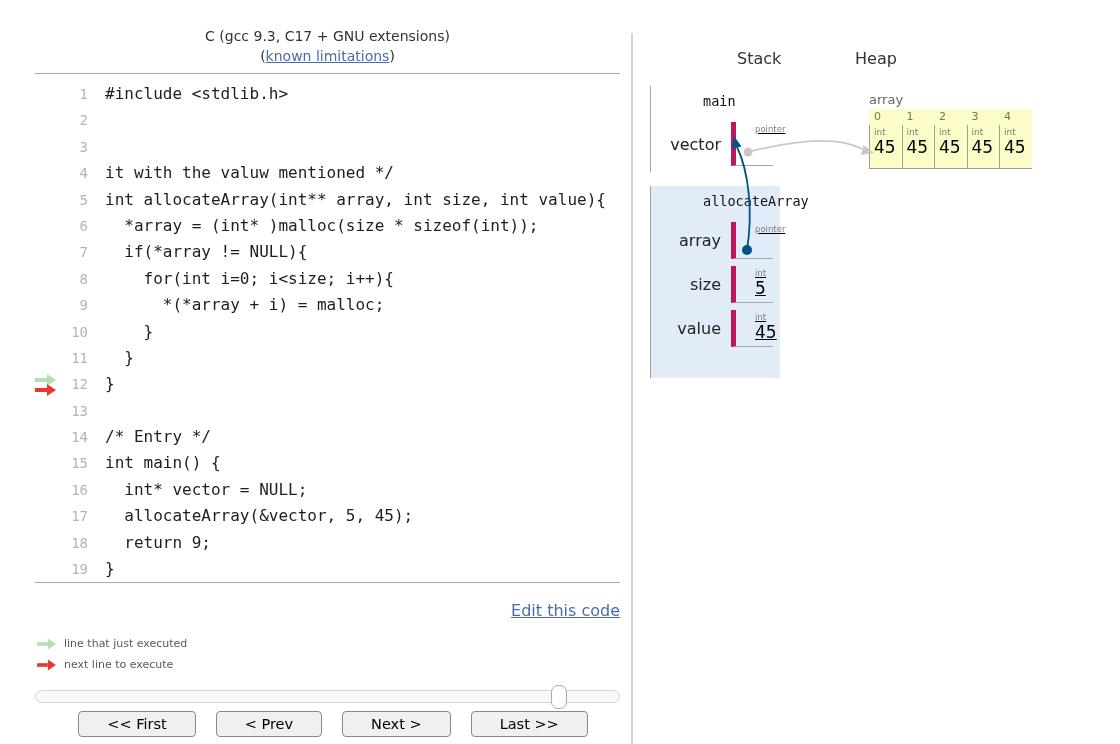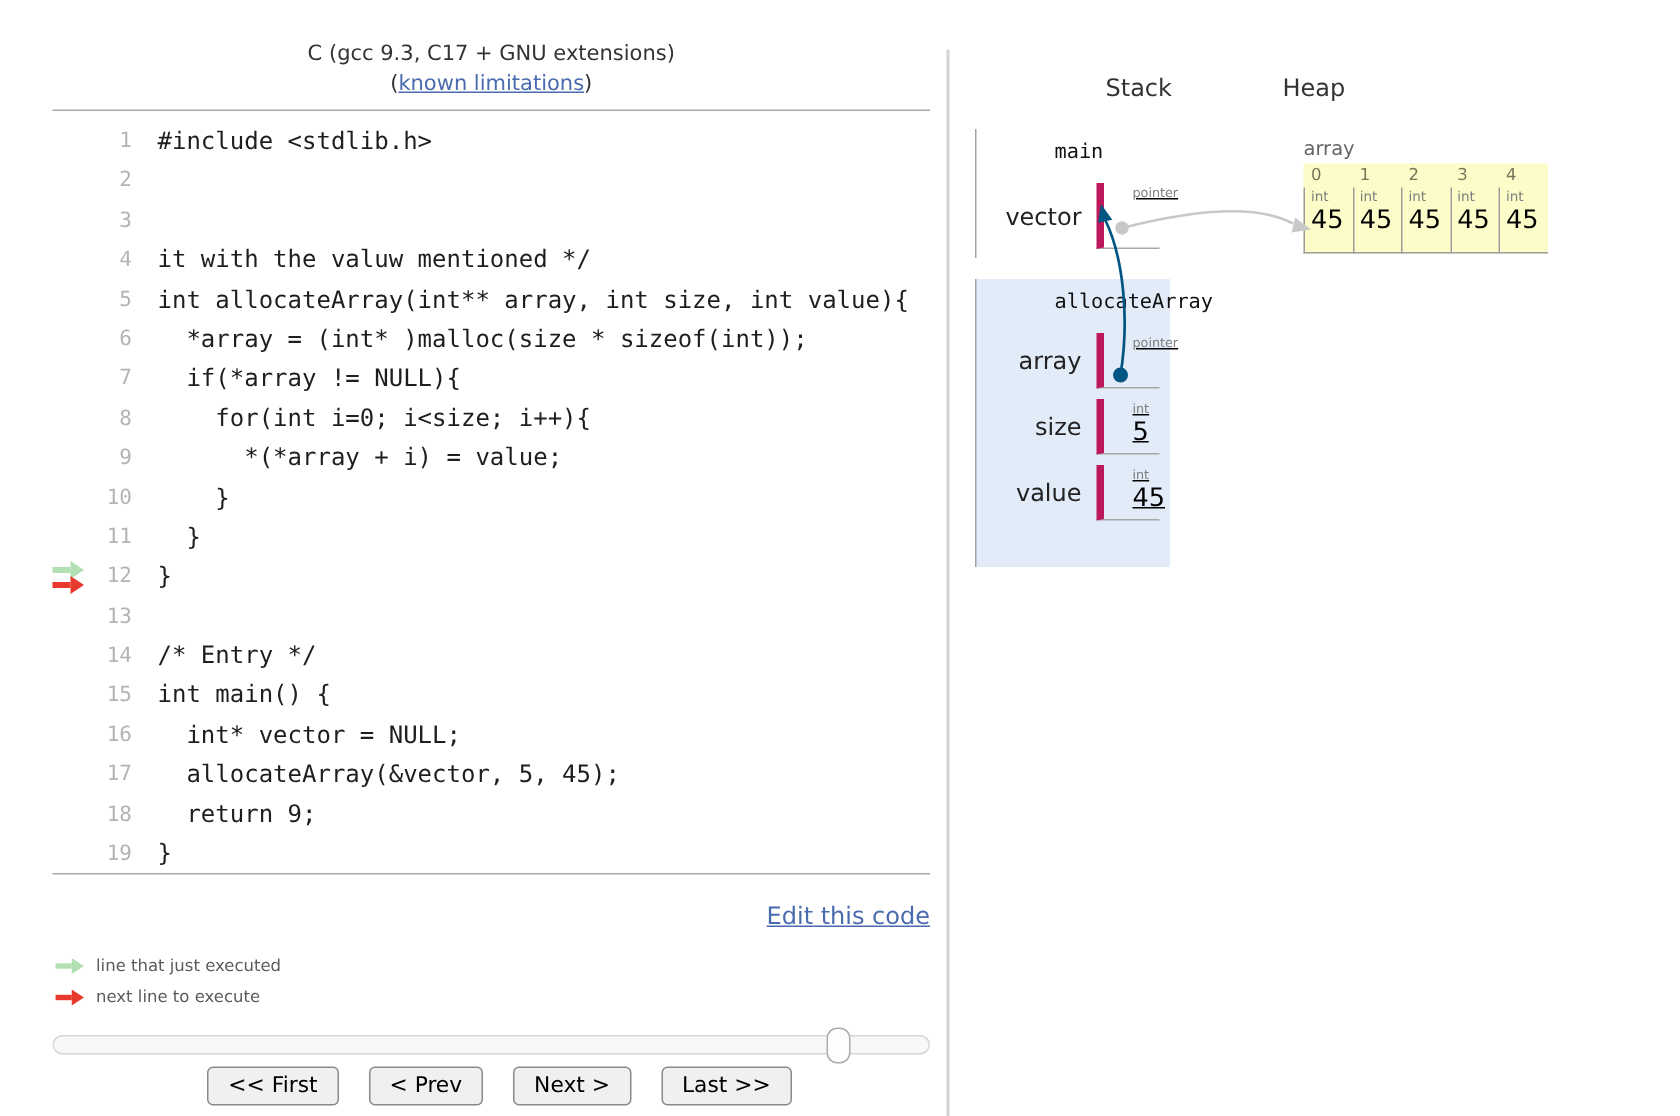--- a/index.html
+++ b/index.html
@@ -53,21 +53,21 @@
   .slider { position:absolute; left:35px; top:690px; width:585px; height:13px;
             background:#f8f8f8; border:1px solid #d6d6d6; border-radius:8px;
             cursor:pointer; }
   .slider-handle { position:absolute; top:-6px; width:16px; height:24px;
                    background:#fdfdfd; border:1px solid #ababab; border-radius:7px; }
 
   .nav-buttons { position:absolute; left:0; top:711px; width:666px;
                  display:flex; justify-content:center; gap:20px; }
   .nav-buttons button { font-family:"DejaVu Sans", sans-serif; font-size:14.5px;
                         color:#000; background:#f0f0f0; border:1px solid #898989;
-                        border-radius:4px; padding:4px 13px; cursor:pointer; }
+                        border-radius:4px; padding:4px 28px; cursor:pointer; }
 
   
   .divider { position:absolute; left:631px; top:33px; bottom:0; width:2px;
              background:#d4d4d4; }
 
   
   .viz-header { position:absolute; top:49px; font-size:16px; color:#333; }
   .viz-header.stack { left:737px; }
   .viz-header.heap  { left:855px; }
 
@@ -149,21 +149,21 @@
         <div class="code-text">  if(*array != NULL){</div>
       </div>
       <div class="code-line">
         <div class="gutter"></div>
         <div class="line-num">8</div>
         <div class="code-text">    for(int i=0; i&lt;size; i++){</div>
       </div>
       <div class="code-line">
         <div class="gutter"></div>
         <div class="line-num">9</div>
-        <div class="code-text">      *(*array + i) = value;</div>
+        <div class="code-text">      *(*array + i) = malloc;</div>
       </div>
       <div class="code-line">
         <div class="gutter"></div>
         <div class="line-num">10</div>
         <div class="code-text">    }</div>
       </div>
       <div class="code-line">
         <div class="gutter"></div>
         <div class="line-num">11</div>
         <div class="code-text">  }</div>

